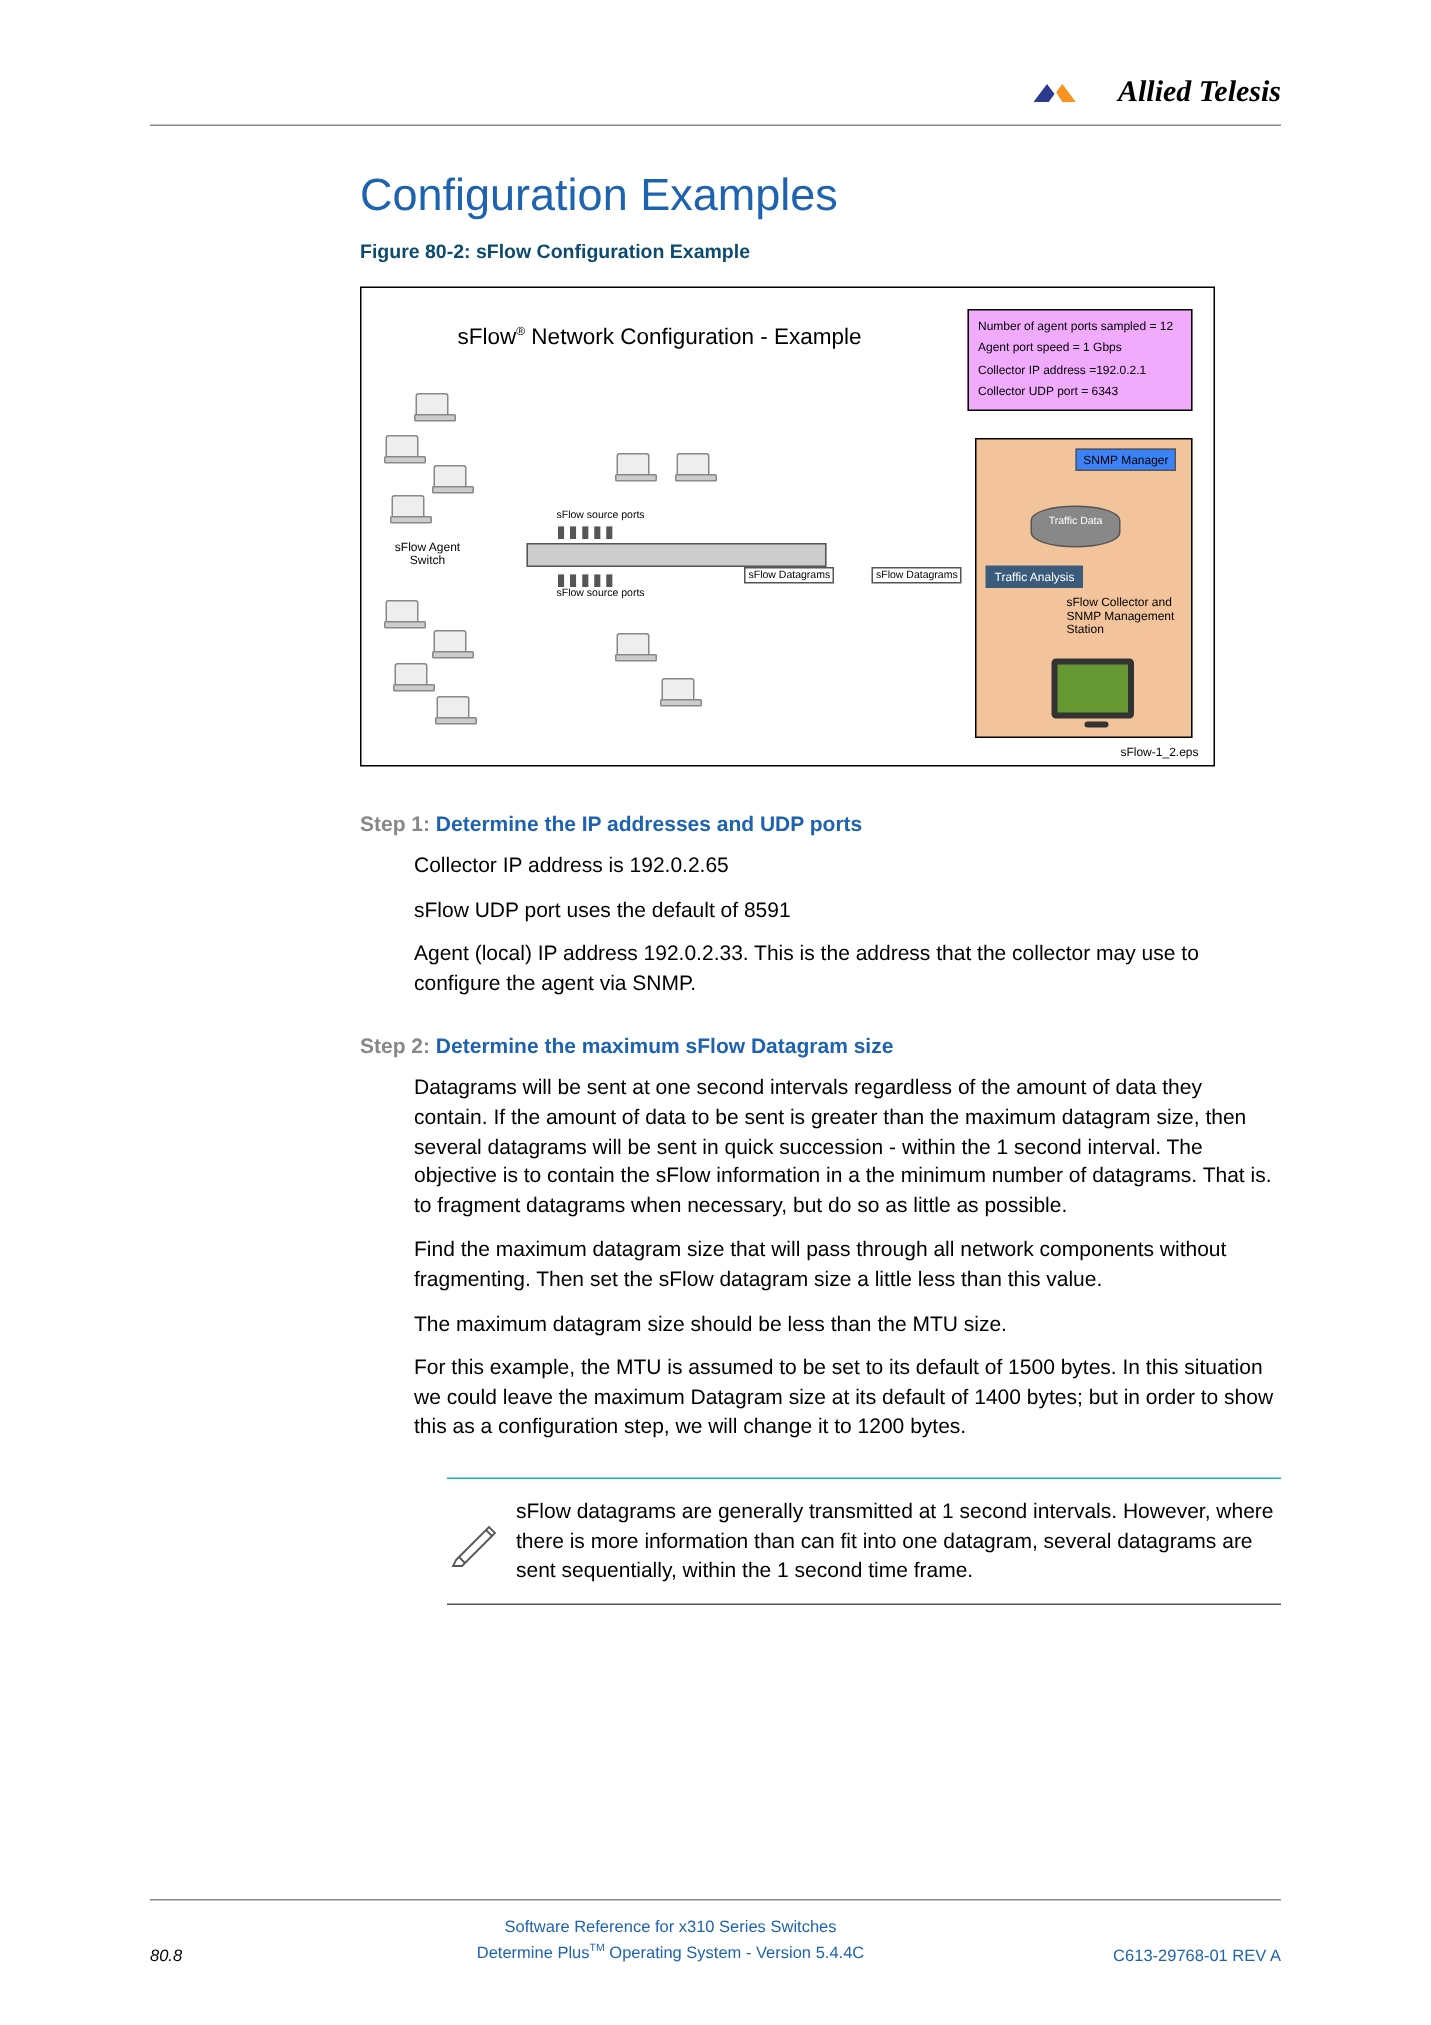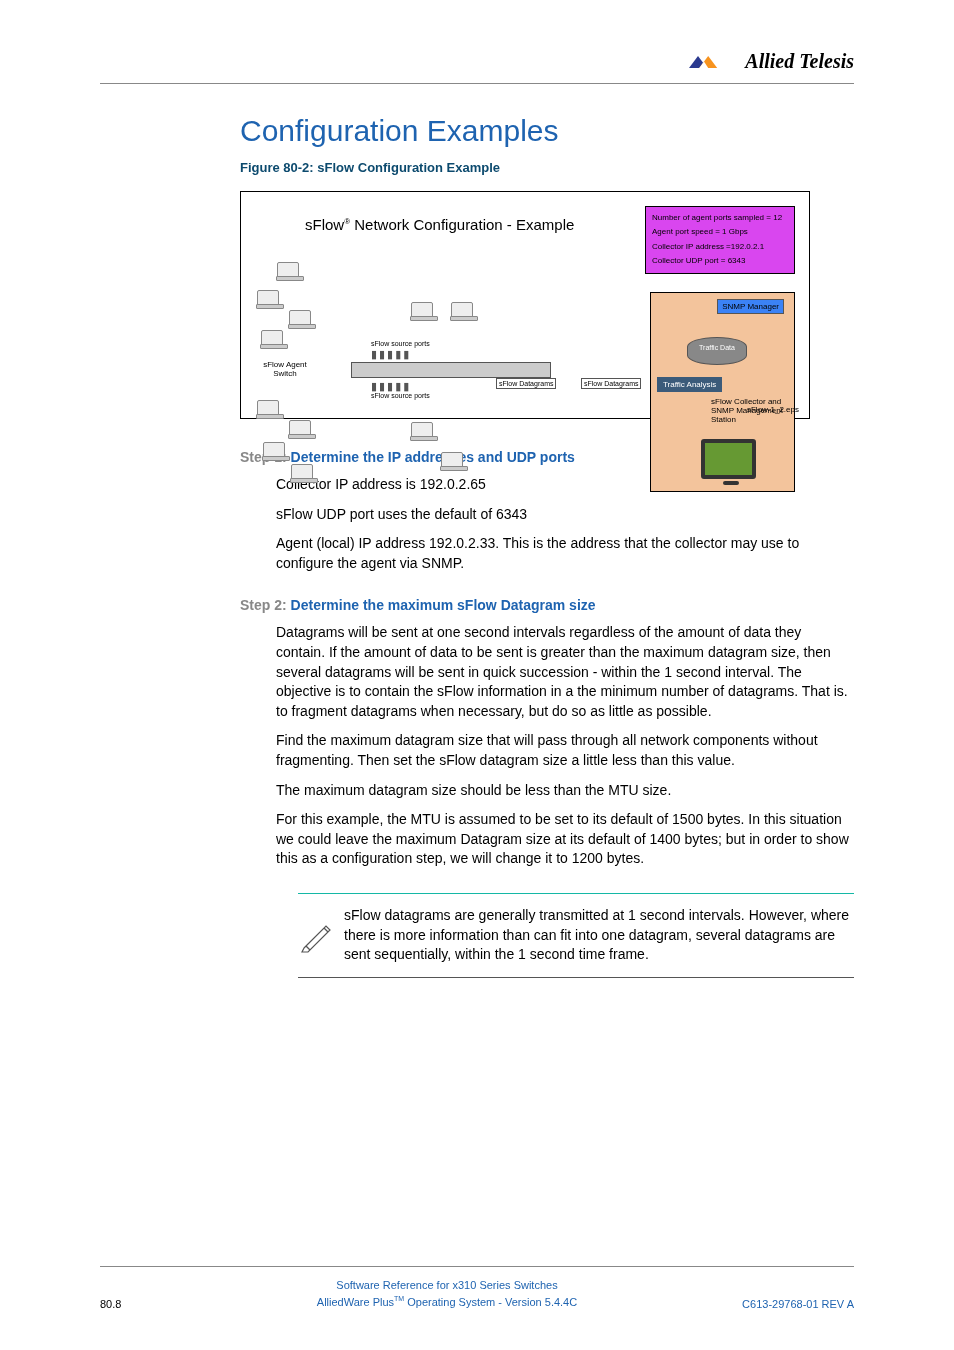--- a/index.html
+++ b/index.html
@@ -51,42 +51,42 @@
   }
   .fig-caption {
     color: #0c4a6e;
     font-weight: 700;
     font-size: 13px;
     margin-bottom: 16px;
   }
   .figure-box {
     border: 1px solid #000;
     width: 570px;
-    height: 228px;
+    height: 320px;
     position: relative;
     margin-bottom: 30px;
   }
   .fig-title {
     position: absolute;
     top: 24px;
     left: 64px;
     font-family: Arial, sans-serif;
     font-size: 15px;
   }
   .fig-title sup { font-size: 8px; }
   .info-box {
     position: absolute;
     top: 14px;
     right: 14px;
     border: 1px solid #000;
     font-size: 8px;
     line-height: 1.8;
     padding: 4px 6px;
     width: 150px;
-    background: #d946ef;
+    background: #f0abfc;
   }
   .collector-panel {
     position: absolute;
     right: 14px;
     top: 100px;
     width: 145px;
     height: 200px;
     background: #F3C49C;
     border: 1px solid #000;
   }
@@ -252,21 +252,21 @@
     position: absolute;
     bottom: 40px;
     left: 100px;
     right: 100px;
     border-top: 1px solid #888;
     padding-top: 10px;
     display: flex;
     align-items: flex-end;
     font-size: 11px;
   }
-  .footer-left { width: 80px; }
+  .footer-left { width: 80px; font-style: italic; }
   .footer-center {
     flex: 1;
     text-align: center;
     color: #1E63B0;
     line-height: 1.5;
   }
   .footer-center sup { font-size: 7px; }
   .footer-right {
     width: 140px;
     text-align: right;
@@ -331,21 +331,21 @@
       <div class="laptop" style="top:230px;left:170px"></div>
       <div class="laptop" style="top:260px;left:200px"></div>
       <div class="eps-label">sFlow-1_2.eps</div>
     </div>
 
     <div class="step-head">
       <span class="step-label">Step 1: </span><span class="step-title">Determine the IP addresses and UDP ports</span>
     </div>
     <div class="step-body">
       <p>Collector IP address is 192.0.2.65</p>
-      <p>sFlow UDP port uses the default of 6343</p>
+      <p>sFlow UDP port uses the default of 8591</p>
       <p>Agent (local) IP address 192.0.2.33. This is the address that the collector may use to configure the agent via SNMP.</p>
     </div>
 
     <div class="step-head">
       <span class="step-label">Step 2: </span><span class="step-title">Determine the maximum sFlow Datagram size</span>
     </div>
     <div class="step-body">
       <p>Datagrams will be sent at one second intervals regardless of the amount of data they contain. If the amount of data to be sent is greater than the maximum datagram size, then several datagrams will be sent in quick succession - within the 1 second interval. The objective is to contain the sFlow information in a the minimum number of datagrams. That is. to fragment datagrams when necessary, but do so as little as possible.</p>
       <p>Find the maximum datagram size that will pass through all network components without fragmenting. Then set the sFlow datagram size a little less than this value.</p>
       <p>The maximum datagram size should be less than the MTU size.</p>
@@ -361,17 +361,17 @@
       <div class="note-text">sFlow datagrams are generally transmitted at 1 second intervals. However, where there is more information than can fit into one datagram, several datagrams are sent sequentially, within the 1 second time frame.</div>
     </div>
   </div>
 </div>
 
 <div class="footer">
   <div class="footer-left pgnum">80.8</div>
   <div class="footer-center">
     <div>Software Reference for x310 Series Switches</div>
     <div>
-      <span>AlliedWare Plus</span><sup>TM</sup><span> Operating System  - Version 5.4.4C</span>
+      <span>Determine Plus</span><sup>TM</sup><span> Operating System  - Version 5.4.4C</span>
     </div>
   </div>
   <div class="footer-right">C613-29768-01 REV A</div>
 </div>
 
 </body></html>

